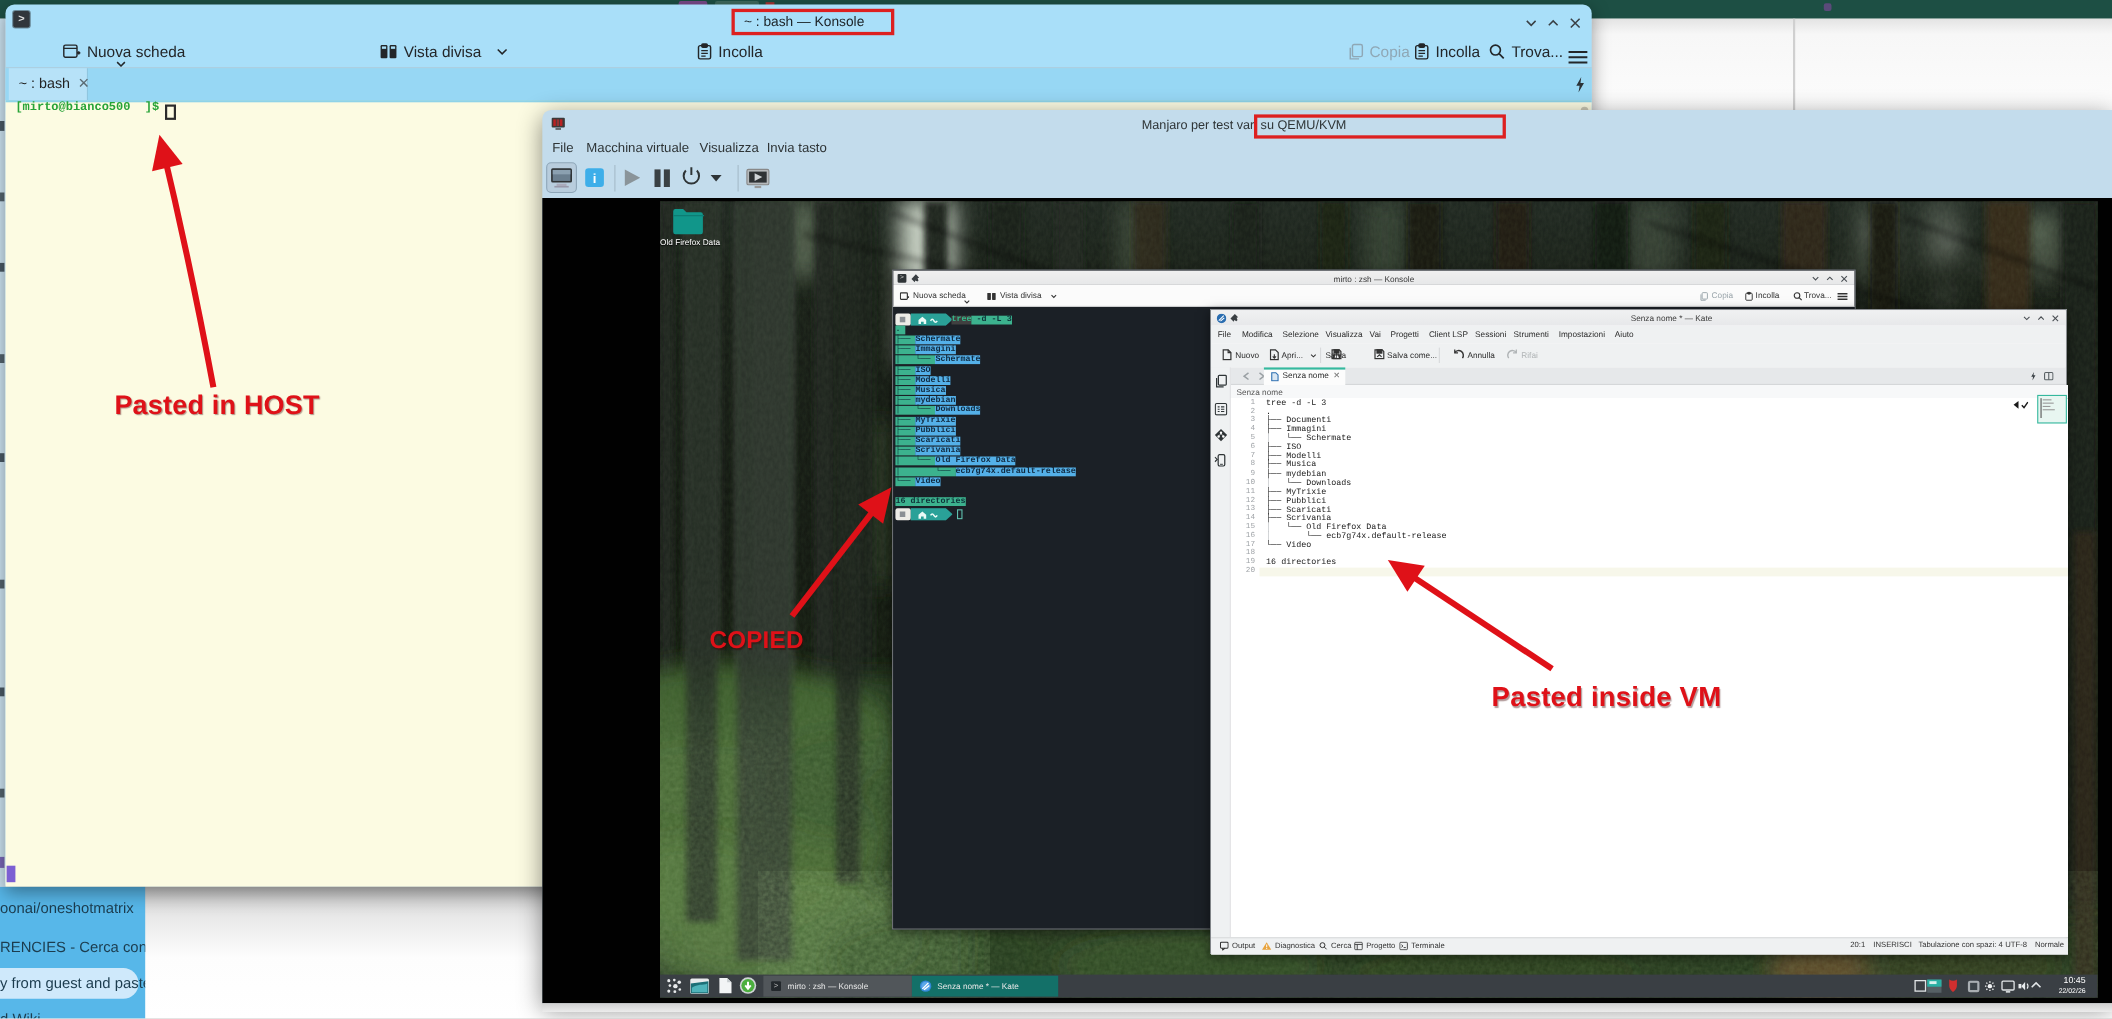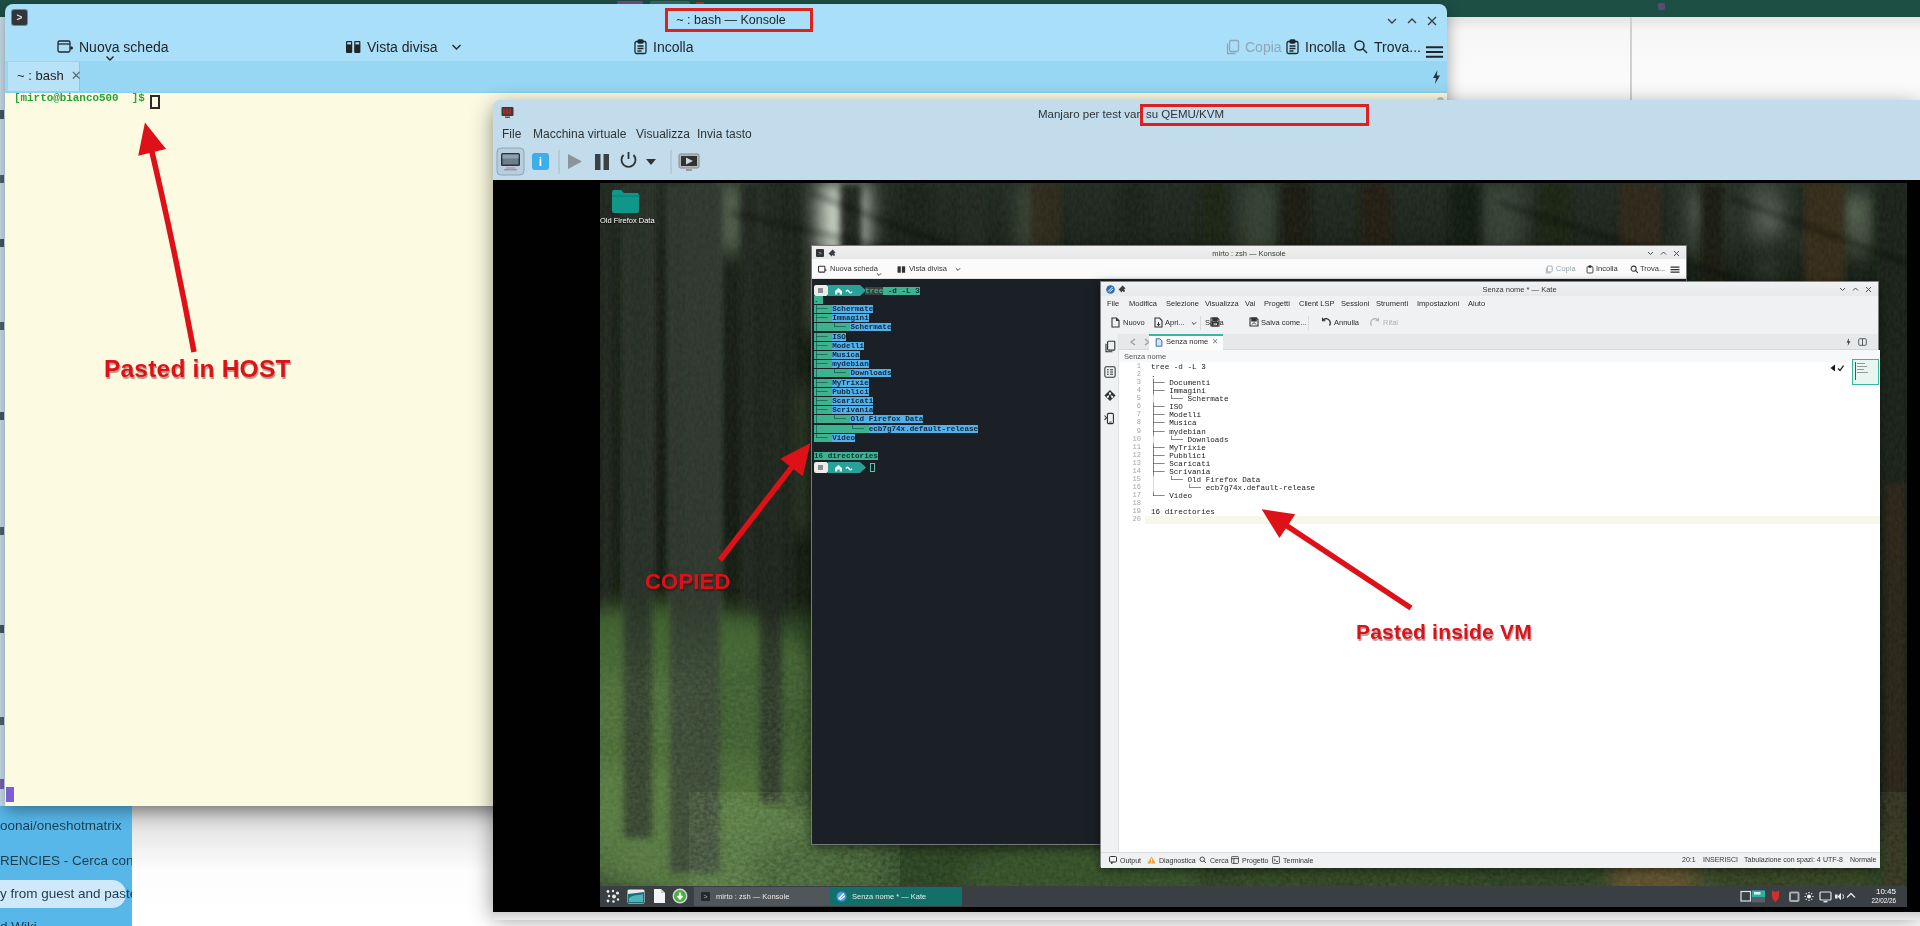--- a/index.html
+++ b/index.html
@@ -702,21 +702,21 @@
             </svg>
           <div class="abs" style="left:1256px;top:2px;width:40px;color:#fff;font-size:8px;text-align:right;line-height:8.5px">10:45<br><span style="font-size:6.3px">22/02/26</span></div>
         </div>
       </div>
     </div>
   </div>
   <div class="redbox" style="left:1140px;top:104px;width:229px;height:22px"></div>
 
   <div class="redtxt" style="left:104px;top:355px;font-size:24.5px;">Pasted in HOST</div>
   <div class="redtxt" style="left:645px;top:569px;font-size:22px;">COPIED</div>
-  <div class="redtxt" style="left:1356px;top:620px;font-size:21px;">Pasted inside VM</div>
+  <div class="redtxt" style="left:1356px;top:620px;font-size:25px;">Pasted inside VM</div>
   <svg id="arrows" class="abs">
     <defs>
       <marker id="ah" markerWidth="6" markerHeight="6" refX="4.2" refY="3" orient="auto">
           <path d="M0.2 0.4 L5.8 3 L0.2 5.6 Z" fill="#df1118"></path>
         </marker>
     </defs>
     <g stroke="#df1118" stroke-width="5.5" fill="none">
       <path d="M194 352 Q172 235 147 131" marker-end="url(#ah)"></path>
       <path d="M720 560 L805 450" marker-end="url(#ah)"></path>
       <path d="M1411 608 L1269 514" marker-end="url(#ah)"></path>

